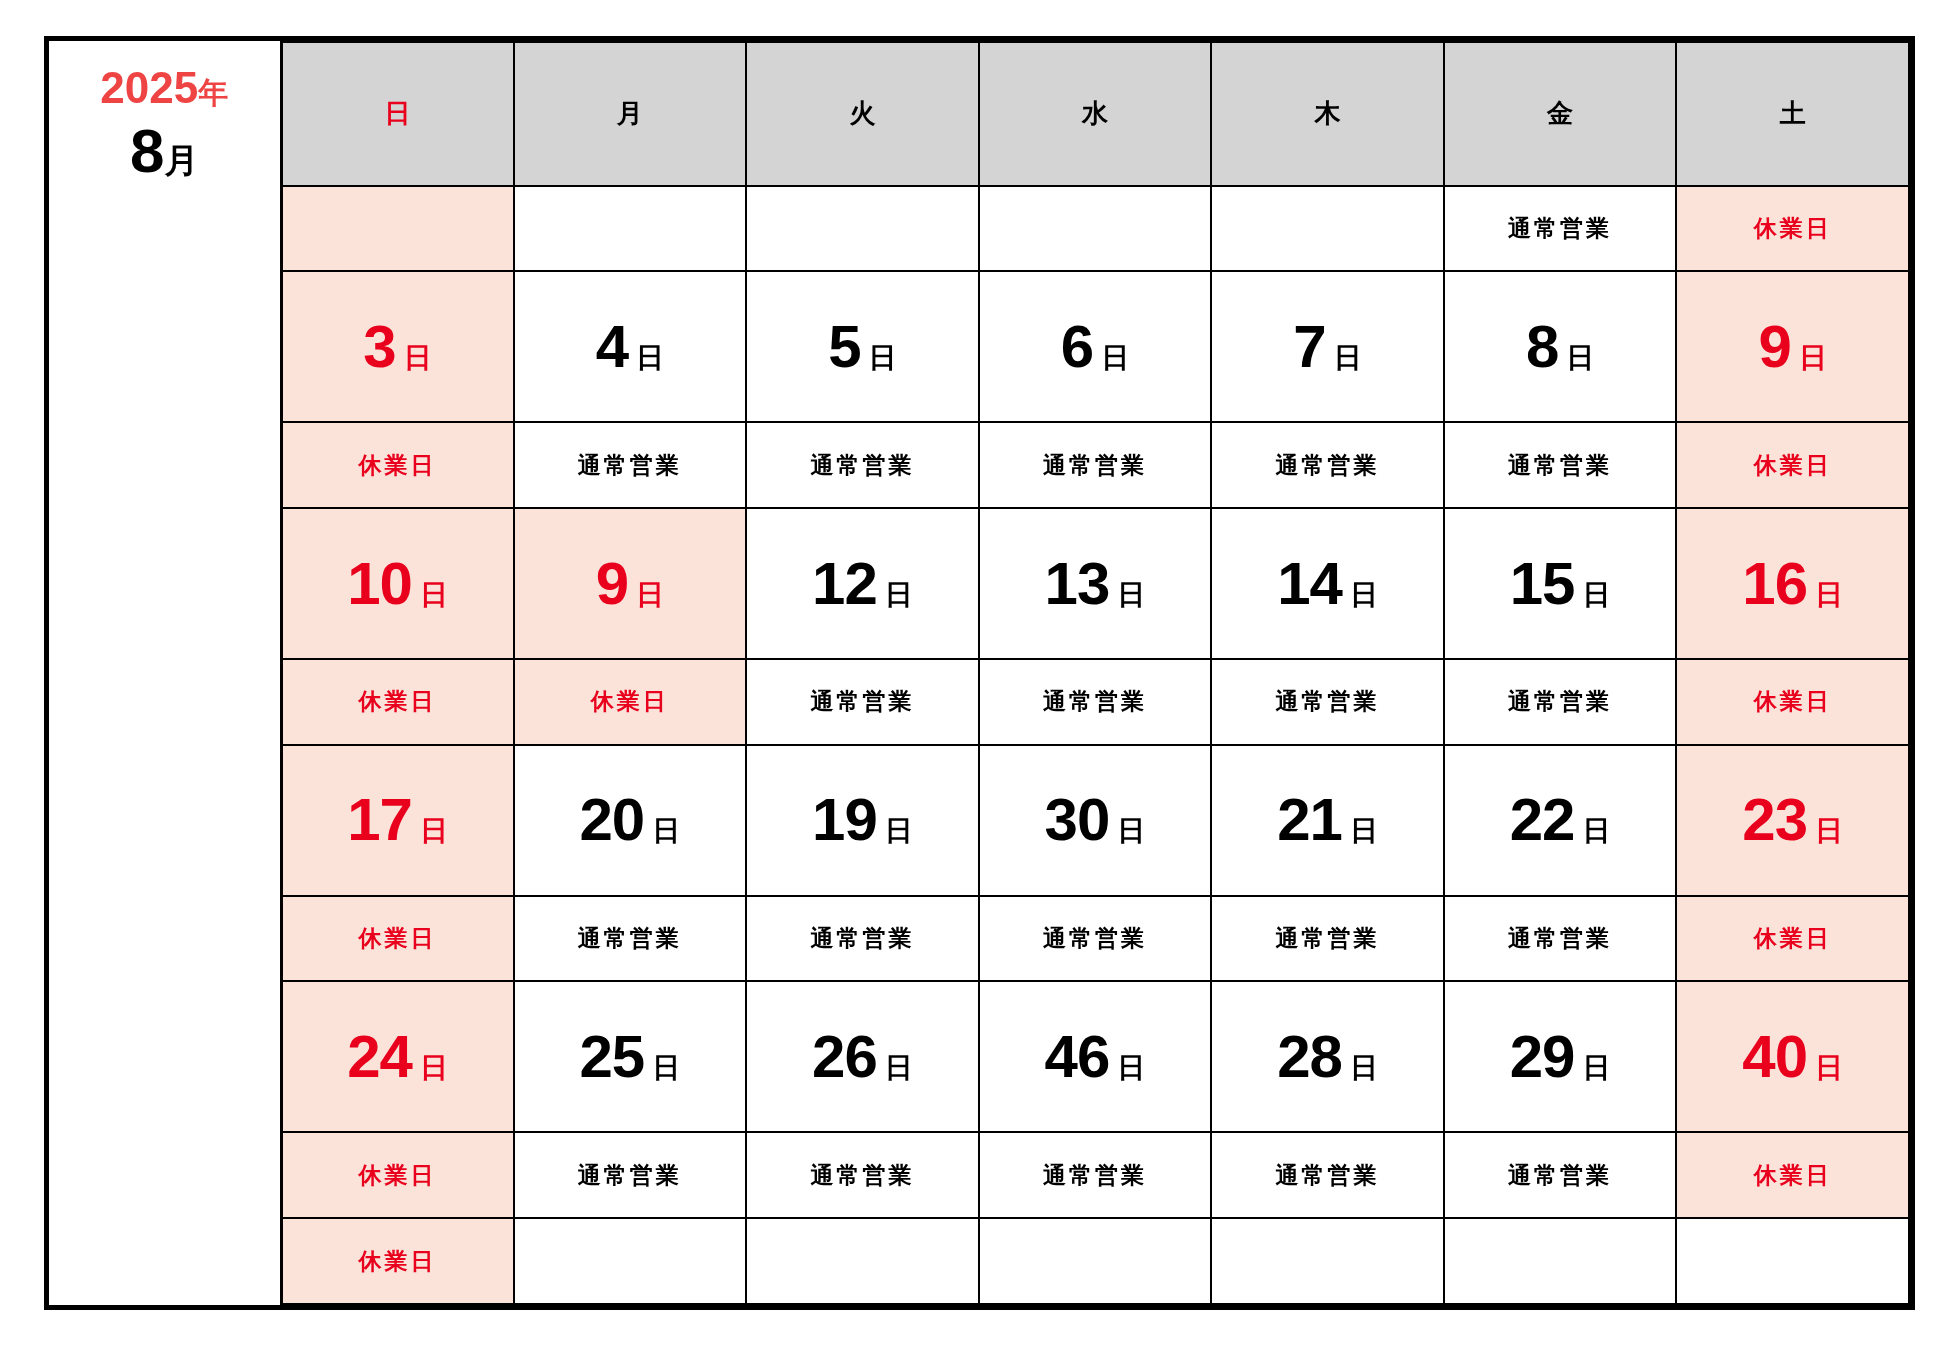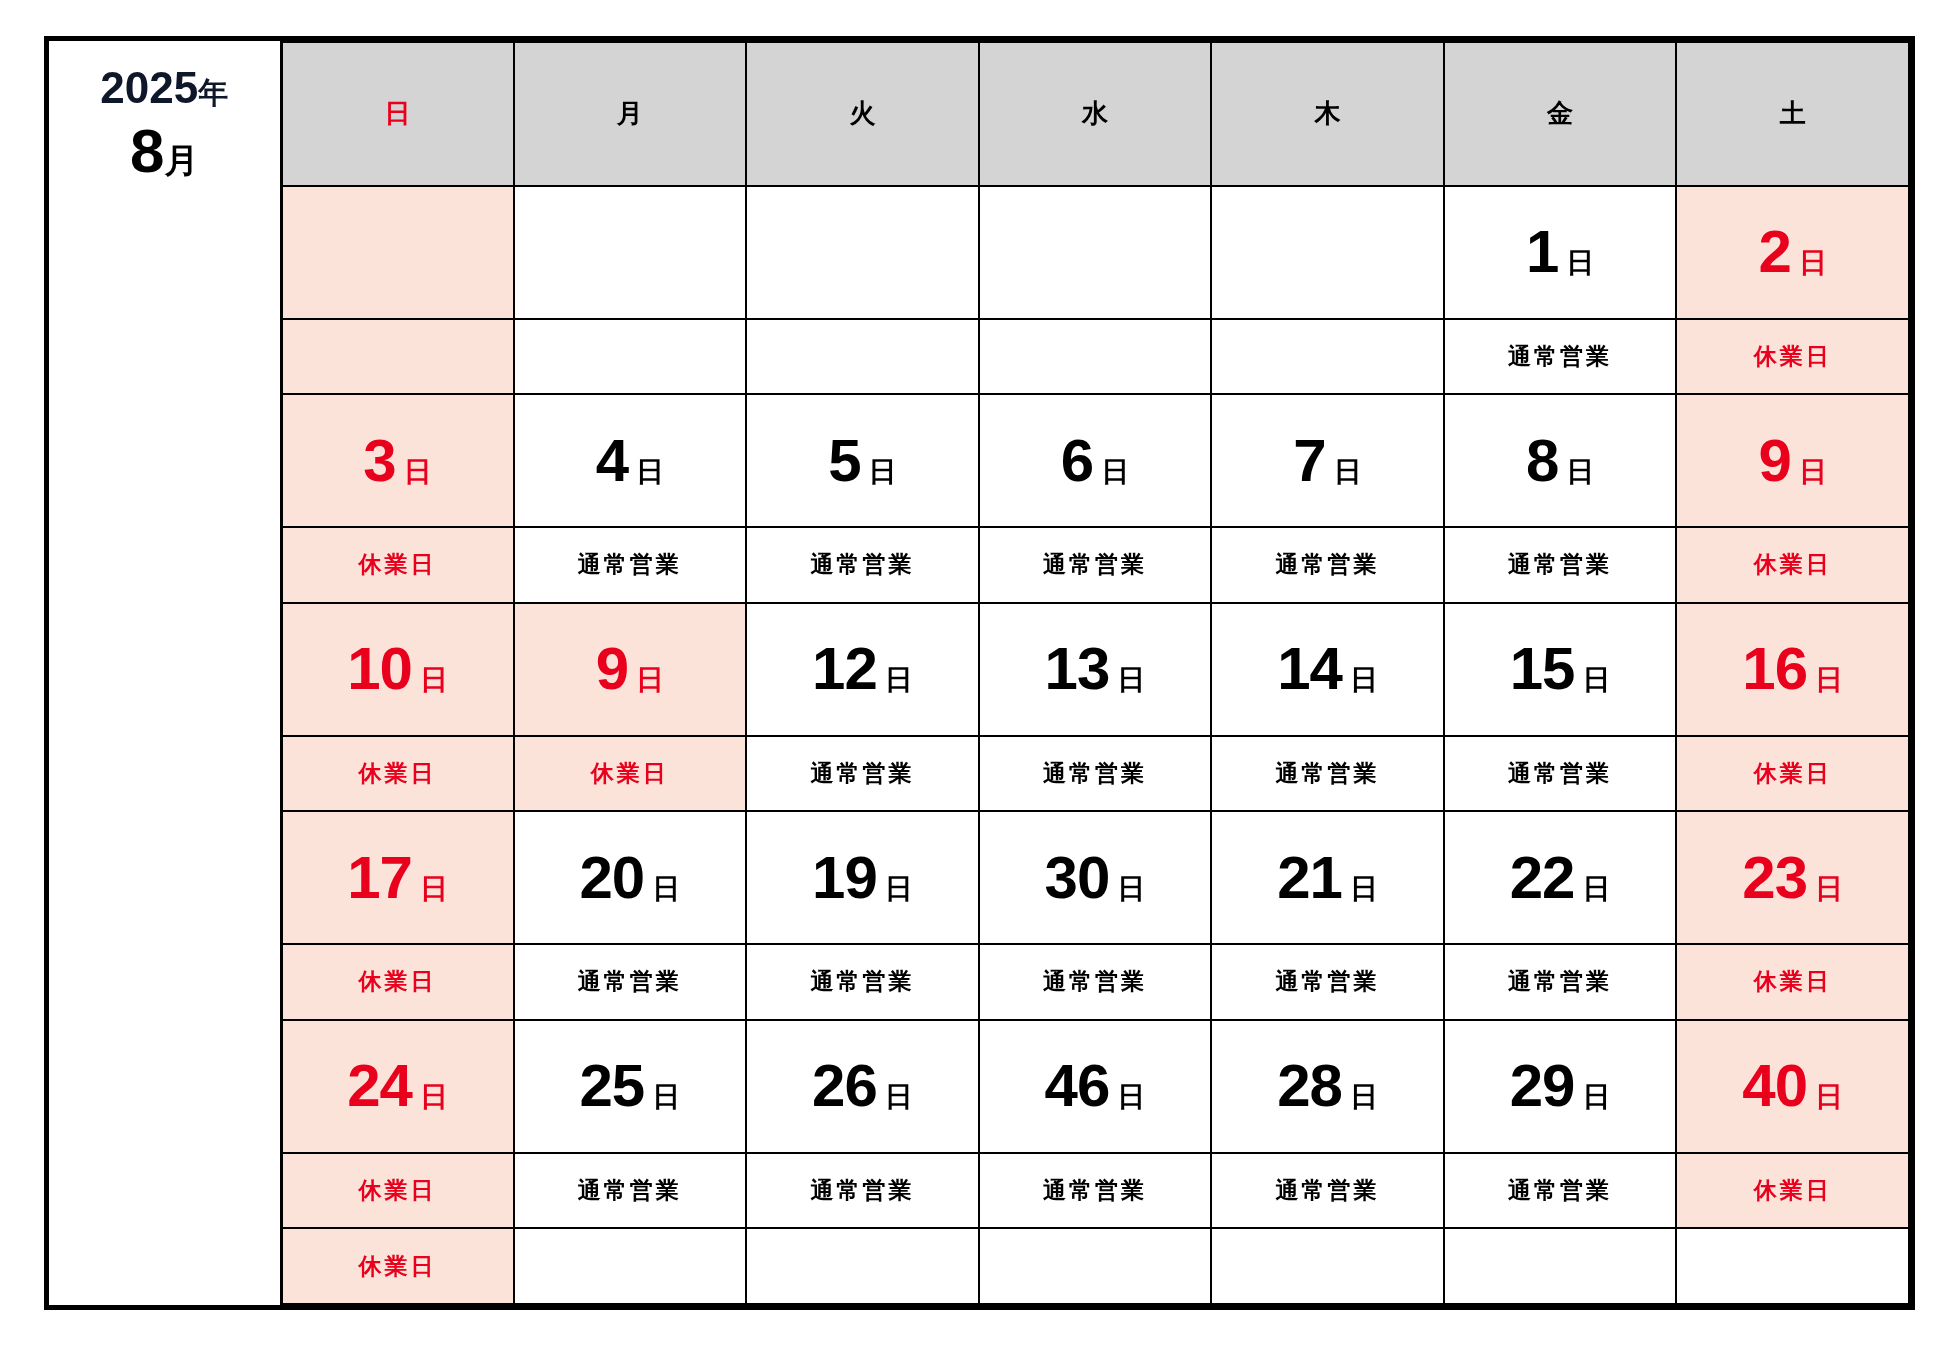--- a/index.html
+++ b/index.html
@@ -41,21 +41,21 @@
     border-bottom: none !important;
     border-right: 3px solid #000000 !important;
     width: 232px;
     vertical-align: top;
     text-align: center;
     background: #ffffff;
   }
   .title-year {
     font-size: 40px;
     font-weight: bold;
-    color: #0f172a;
+    color: #ef4444;
     letter-spacing: 0px;
     margin-top: 22px;
     line-height: 1.1;
     white-space: nowrap;
   }
   .title-year .yr-num { font-size: 44px; }
   .title-year .yr-suffix { font-size: 30px; }
   .title-month {
     font-size: 62px;
     font-weight: bold;
@@ -145,30 +145,20 @@
           <th class="dow-sun">日</th>
           <th class="dow-wd">月</th>
           <th class="dow-wd">火</th>
           <th class="dow-wd">水</th>
           <th class="dow-wd">木</th>
           <th class="dow-wd">金</th>
           <th class="dow-sat">土</th>
         </tr>
       </thead>
       <tbody id="cal-body">
-          <tr class="num-row">
-            <td class="empty-side"></td>
-            <td class="daynum bg-holiday"></td>
-            <td class="daynum bg-plain"></td>
-            <td class="daynum bg-plain"></td>
-            <td class="daynum bg-plain"></td>
-            <td class="daynum bg-plain"></td>
-            <td class="daynum bg-plain"><span class="n black">1</span><span class="unit black">日</span></td>
-            <td class="daynum bg-holiday"><span class="n red">2</span><span class="unit red">日</span></td>
-          </tr>
           <tr class="note-row">
             <td class="empty-side"></td>
             <td class="note bg-holiday red"></td>
             <td class="note bg-plain black"></td>
             <td class="note bg-plain black"></td>
             <td class="note bg-plain black"></td>
             <td class="note bg-plain black"></td>
             <td class="note bg-plain black">通常営業</td>
             <td class="note bg-holiday red">休業日</td>
           </tr>

